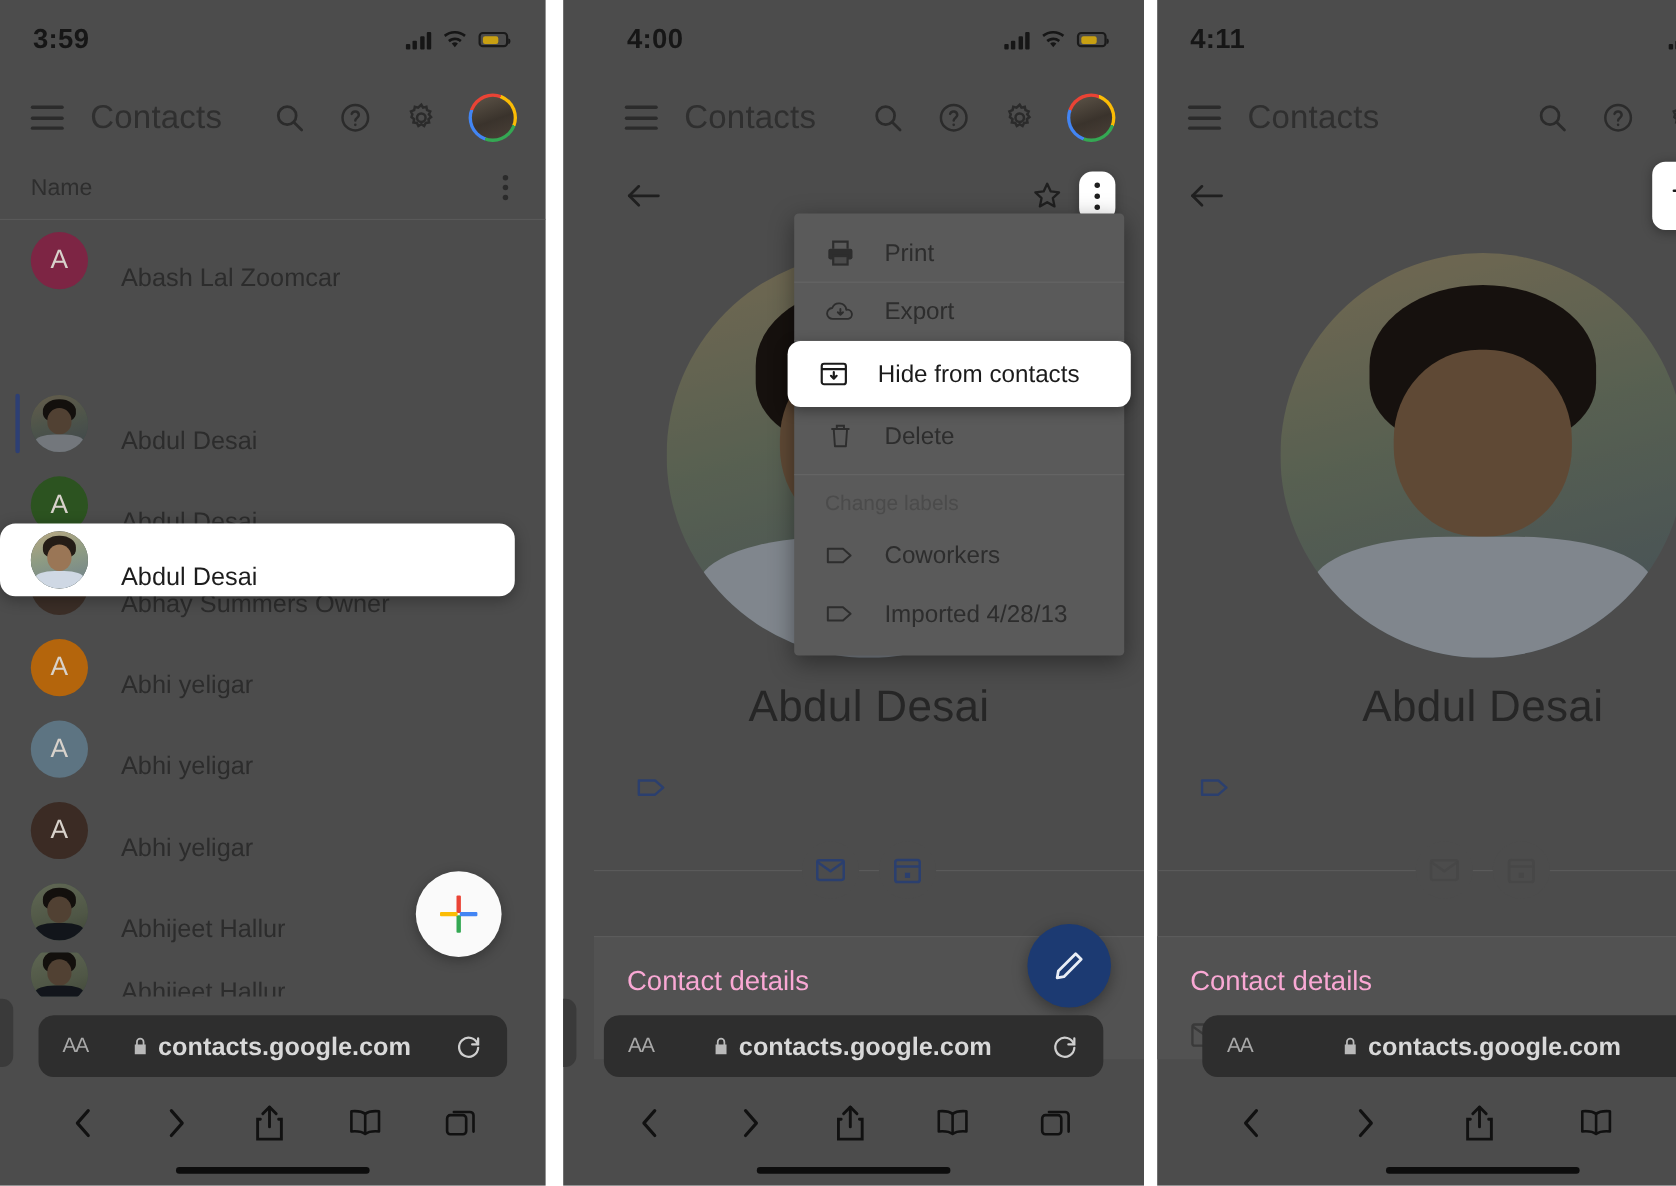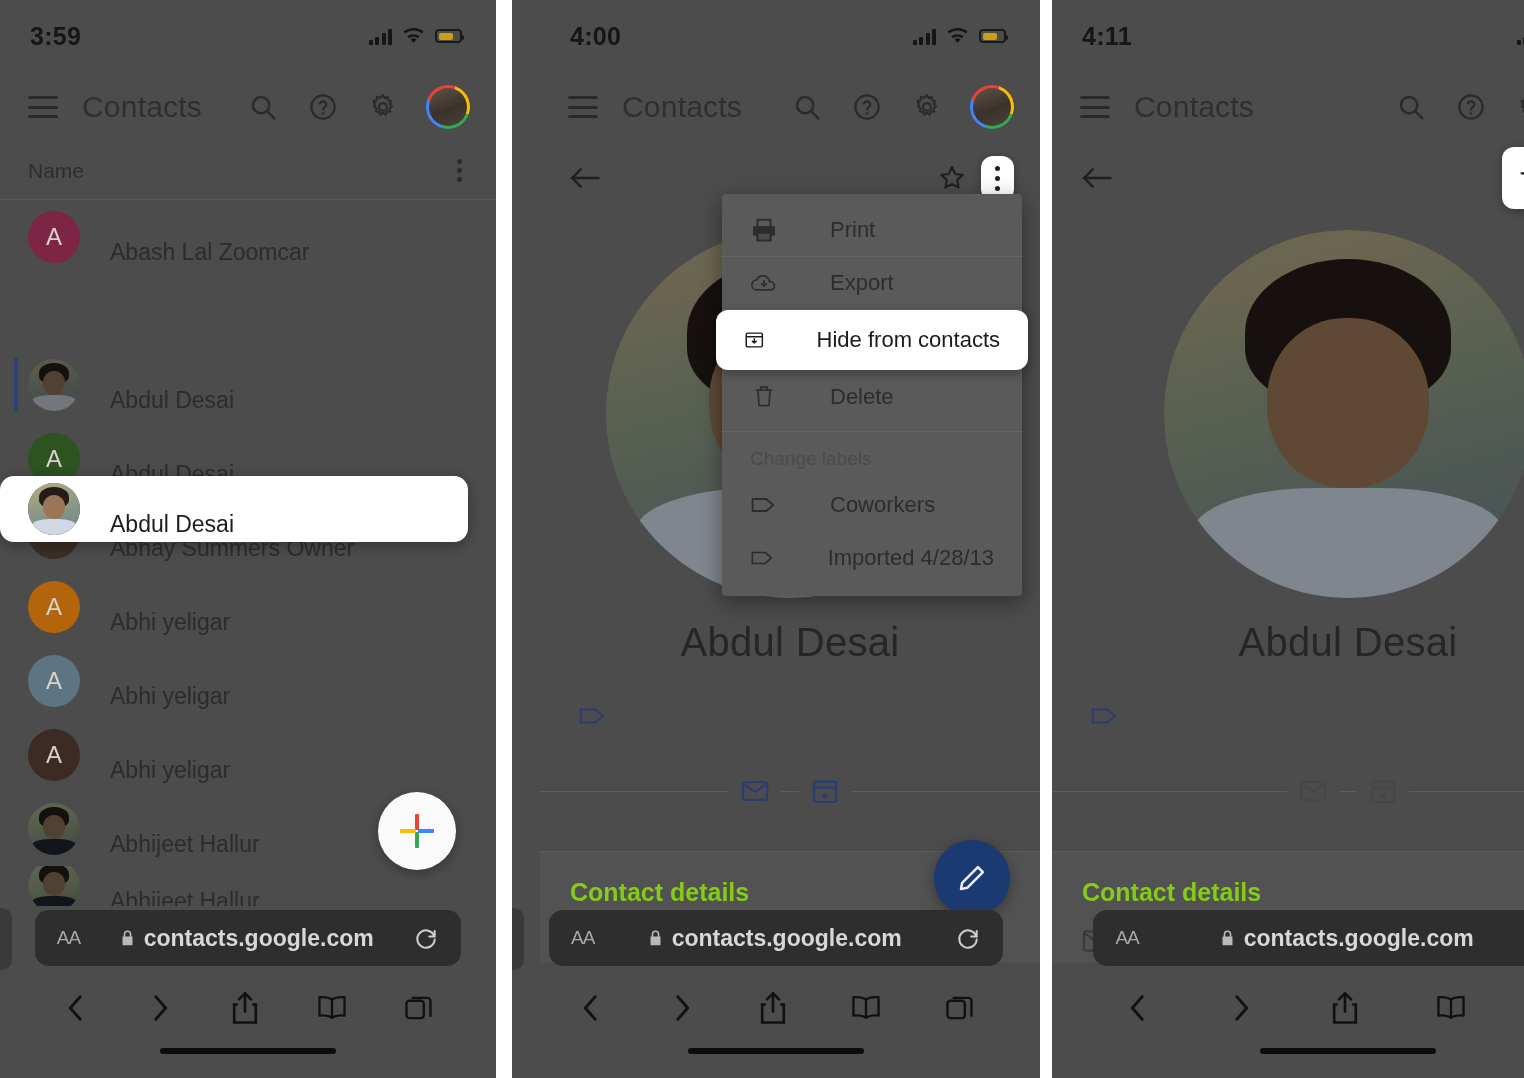--- a/index.html
+++ b/index.html
@@ -80,40 +80,40 @@
   .hlbox{background:#fff;border-radius:12px;box-shadow:0 2px 10px rgba(0,0,0,.3);padding:10px 14px;display:flex;align-items:center;justify-content:center;}
 
   .bigphoto{width:368px;height:368px;border-radius:50%;margin:16px auto 0;overflow:hidden;filter:brightness(.62);}
   .detailname{text-align:center;font-size:40px;color:#262626;margin-top:22px;letter-spacing:.3px;}
   .chiprow{padding:0 30px;margin-top:28px;}
   .chip{width:46px;height:46px;border-radius:50%;display:flex;align-items:center;justify-content:center;}
   .quickrow{margin-top:26px;display:flex;justify-content:center;gap:18px;position:relative;}
   .quickrow::before{content:"";position:absolute;left:0;right:0;top:50%;height:1px;background:#5c5c5c;}
   .qbtn{width:52px;height:52px;border-radius:50%;display:flex;align-items:center;justify-content:center;position:relative;z-index:2;background:#4c4c4c;}
   .detailscard{margin-top:34px;background:#525252;border-top:1px solid #5d5d5d;padding:26px 30px 10px;position:relative;}
-  .dtitle{font-size:25px;font-weight:bold;color:#84cc16;}
+  .dtitle{font-size:25px;font-weight:normal;color:#f9a8d4;}
   .emailrow{display:flex;align-items:center;margin-top:22px;gap:26px;}
   .emailtext{font-size:21px;color:#2b2b57;white-space:nowrap;}
   .blurmask{display:inline-block;width:128px;height:17px;background:#8e93ae;border-radius:3px;vertical-align:middle;filter:blur(2px);margin:0 2px;}
   .intern{color:#3d3d3d;font-size:19px;}
   .edit-fab{position:absolute;right:30px;top:-12px;width:76px;height:76px;border-radius:50%;background:#1c3a72;
             display:flex;align-items:center;justify-content:center;box-shadow:0 4px 14px rgba(0,0,0,.35);}
 
   
   .menu{position:absolute;right:18px;top:194px;width:300px;background:#5a5a5a;border-radius:4px;
         box-shadow:0 6px 22px rgba(0,0,0,.4);padding:10px 0 12px;z-index:20;}
-  .mi{height:53px;display:flex;align-items:center;padding:0 28px;box-sizing:border-box;gap:52px;color:#2d2d2d;font-size:22px;}
+  .mi{height:53px;display:flex;align-items:center;padding:0 28px;box-sizing:border-box;gap:26px;color:#2d2d2d;font-size:22px;}
   .mi.sep{border-bottom:1px solid #656565;}
   .mi .mlabel{white-space:nowrap;}
   .mi.hl{background:#ffffff;border-radius:12px;box-shadow:0 3px 12px rgba(0,0,0,.35);margin:0 -6px;height:60px;color:#1b1b1b;}
   .mgroup{font-size:19px;color:#4b4b4b;padding:16px 28px 8px;border-top:1px solid #656565;margin-top:8px;}
 
   
   .safari{position:absolute;left:0;right:0;bottom:0;height:168px;}
-  .urlbar{margin:0 auto;width:86%;height:56px;background:#2e2e2e;border-radius:14px;display:flex;align-items:center;
+  .urlbar{margin:13px auto;width:86%;height:56px;background:#2e2e2e;border-radius:14px;display:flex;align-items:center;
           padding:0 22px;box-sizing:border-box;}
   .aa{font-size:19px;color:#a9a9a9;letter-spacing:-1px;}
   .urlmid{flex:1;display:flex;align-items:center;justify-content:center;gap:9px;font-weight:bold;}
   .urltext{font-size:23px;color:#d8d8d8;}
   .navbtns{display:flex;align-items:center;justify-content:space-around;padding:0 34px;margin-top:24px;}
   .homebar{width:176px;height:6px;background:#0d0d0d;border-radius:3px;margin:22px auto 0;}
   .peek{position:absolute;bottom:108px;left:-10px;width:22px;height:62px;background:#3a3a3a;border-radius:10px;}
 </style>
 </head>
 <body>

